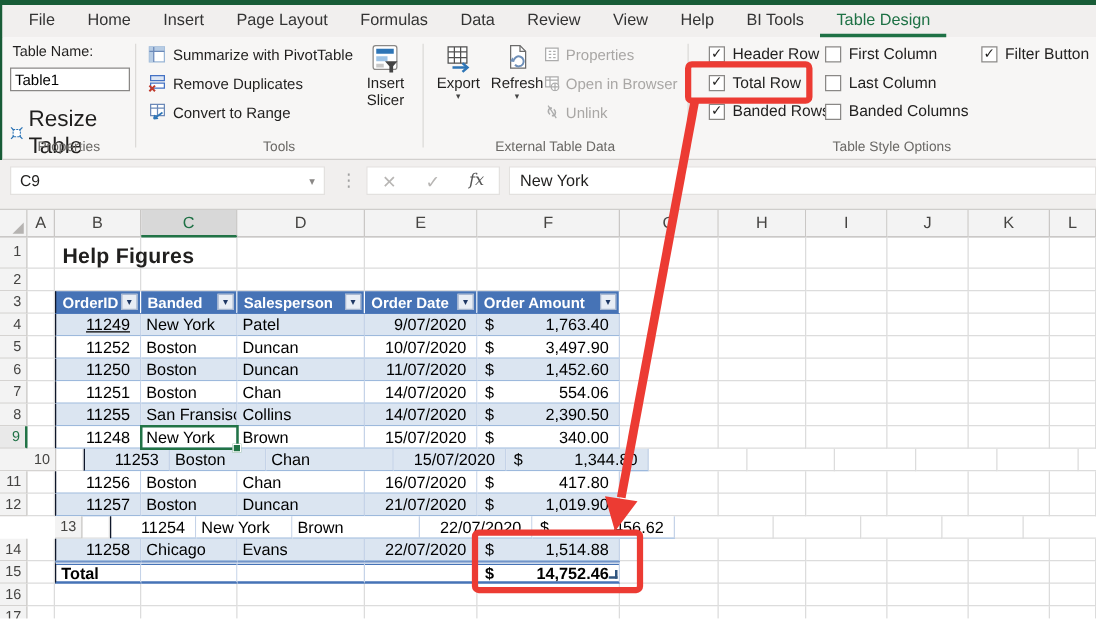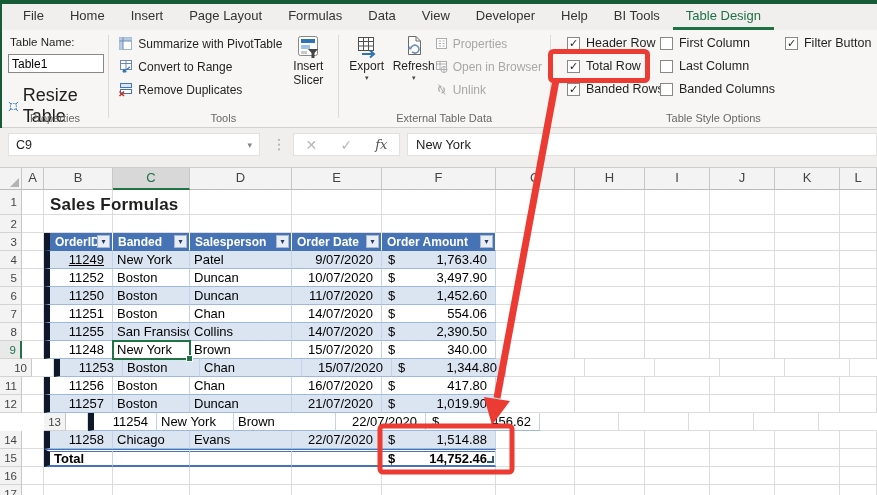--- a/index.html
+++ b/index.html
@@ -74,21 +74,21 @@
       padding-right:4px;display:flex;align-items:center;justify-content:flex-end;}
   .rh.sel{color:#1E7145;border-right:2px solid #217346;background:#E9E9E9;}
   .cell{box-sizing:border-box;flex:none;border-right:1px solid #DCDCDC;border-bottom:1px solid #DCDCDC;
         font-size:13px;color:#000;white-space:nowrap;overflow:hidden;display:flex;align-items:center;}
   .thead{background:#4673B6;border-right:1px solid #FFFFFF;border-bottom:1px solid #4673B6;
          color:#fff;font-weight:bold;font-size:12px;position:relative;padding-left:5px;}
   .fbtn{position:absolute;top:2px;right:2px;width:13px;height:13px;box-sizing:border-box;background:#E8EDF5;
         border:1px solid #A9B8D1;color:#1F3864;font-size:8px;line-height:11px;text-align:center;font-weight:normal;}
   .tcell{border-right:1px solid #C5D3E8;border-bottom:1px solid #9DB9DC;background:#fff;}
   .tcell.banded{background:#DBE5F1;}
-  .tfirst{border-left:6px solid #0f172a;}
+  .tfirst{border-left:1px solid #0f172a;}
   .num{justify-content:flex-end;padding-right:8px;}
   .txt{padding-left:4px;}
   .money{justify-content:space-between;padding:0 8px 0 6px;}
   .total{border-top:3px double #4673B6;border-bottom:2px solid #4673B6;position:relative;}
   .bold{font-weight:bold;}
   .tbl-handle{position:absolute;right:1px;bottom:2px;width:5px;height:5px;
               border-right:2px solid #30557F;border-bottom:2px solid #30557F;}
   .title-ov{position:absolute;left:50px;top:24px;height:25px;display:flex;align-items:center;
             font-size:17px;font-weight:bold;letter-spacing:.2px;z-index:4;}
   .sel-box{position:absolute;left:112px;top:172px;width:79px;height:20px;border:2px solid #217346;
@@ -104,22 +104,22 @@
   <div class="top-strip"></div>
   <div class="left-strip"></div>
 
   <nav class="tab-row">
     <span class="tab">File</span>
     <span class="tab">Home</span>
     <span class="tab">Insert</span>
     <span class="tab">Page Layout</span>
     <span class="tab">Formulas</span>
     <span class="tab">Data</span>
+    <span class="tab">Review</span>
     <span class="tab">View</span>
-    <span class="tab">Developer</span>
     <span class="tab">Help</span>
     <span class="tab">BI Tools</span>
     <span class="tab active">Table Design</span>
   </nav>
 
   <div class="ribbon">
     <section class="rgroup g-props">
       <div class="tn-label">Table Name:</div>
       <input class="tn-input" value="Table1" style="">
       <div class="resize-row">
@@ -139,33 +139,33 @@
           <svg width="15" height="15" viewBox="0 0 15 15">
             <rect x="1.5" y="1.5" width="12" height="12" fill="#fff" stroke="#9AB6D6"></rect>
             <rect x="1.5" y="1.5" width="12" height="3.5" fill="#B7CCE4"></rect>
             <rect x="1.5" y="5" width="3.5" height="8.5" fill="#B7CCE4"></rect>
             <path d="M1.5 5 H13.5 M5 1.5 V13.5" stroke="#6B89B8"></path>
           </svg>
           <span>Summarize with PivotTable</span>
         </div>
         <div class="sbtn">
           <svg width="15" height="15" viewBox="0 0 15 15">
+            <rect x="2.5" y="1.5" width="11" height="4" fill="#DCE6F4" stroke="#4472C4"></rect>
+            <rect x="2.5" y="7.5" width="11" height="4" fill="#fff" stroke="#4472C4"></rect>
+            <path d="M1.5 9.5 L6 14 M6 9.5 L1.5 14" stroke="#C0392B" stroke-width="1.6"></path>
+          </svg>
+          <span>Remove Duplicates</span>
+        </div>
+        <div class="sbtn">
+          <svg width="15" height="15" viewBox="0 0 15 15">
             <rect x="2.5" y="1.5" width="11" height="9" fill="#fff" stroke="#6B89B8"></rect>
             <path d="M2.5 4.5 H13.5 M8 1.5 V10.5" stroke="#6B89B8"></path>
             <path d="M12 8 L5 13 M5 13 L8.5 12.6 M5 13 L6 10" stroke="#2E75B6" stroke-width="1.3" fill="none"></path>
           </svg>
           <span>Convert to Range</span>
-        </div>
-        <div class="sbtn">
-          <svg width="15" height="15" viewBox="0 0 15 15">
-            <rect x="2.5" y="1.5" width="11" height="4" fill="#DCE6F4" stroke="#4472C4"></rect>
-            <rect x="2.5" y="7.5" width="11" height="4" fill="#fff" stroke="#4472C4"></rect>
-            <path d="M1.5 9.5 L6 14 M6 9.5 L1.5 14" stroke="#C0392B" stroke-width="1.6"></path>
-          </svg>
-          <span>Remove Duplicates</span>
         </div>
       </div>
       <div class="bigbtn slicer-btn">
         <svg width="24" height="24" viewBox="0 0 24 24">
           <rect x="2.5" y="1.5" width="19" height="19" rx="2" fill="#fff" stroke="#8A8886"></rect>
           <rect x="5" y="4" width="14" height="4" fill="#2E75B6"></rect>
           <rect x="5" y="10" width="9" height="4" fill="#9DC3E6"></rect>
           <rect x="5" y="16" width="6" height="3" fill="#C8C8C8"></rect>
           <polygon points="12,14 22,14 18.5,18 18.5,23 15.5,23 15.5,18" fill="#444"></polygon>
         </svg>
@@ -464,21 +464,21 @@
             <span>340.00</span>
           </div>
           <div class="cell" style="width: 79px;"></div>
           <div class="cell" style="width: 70px;"></div>
           <div class="cell" style="width: 65px;"></div>
           <div class="cell" style="width: 65px;"></div>
           <div class="cell" style="width: 65px;"></div>
           <div class="cell" style="width: 37px;"></div>
         </div>
         <div class="g-row" style="height: 18px;">
-          <div class="rh" style="width: 32px;">10</div>
+          <div class="rh" style="width: 45px;">10</div>
           <div class="cell" style="width: 22px;"></div>
           <div class="cell tcell tfirst banded num" style="width: 69px;">11253</div>
           <div class="cell tcell banded txt" style="width: 77px;">Boston</div>
           <div class="cell tcell banded txt" style="width: 102px;">Chan</div>
           <div class="cell tcell banded num" style="width: 90px;">15/07/2020</div>
           <div class="cell tcell banded money" style="width: 114px;">
             <span>$</span>
             <span>1,344.80</span>
           </div>
           <div class="cell" style="width: 79px;"></div>
@@ -603,21 +603,21 @@
           <div class="cell" style="width: 90px;"></div>
           <div class="cell" style="width: 114px;"></div>
           <div class="cell" style="width: 79px;"></div>
           <div class="cell" style="width: 70px;"></div>
           <div class="cell" style="width: 65px;"></div>
           <div class="cell" style="width: 65px;"></div>
           <div class="cell" style="width: 65px;"></div>
           <div class="cell" style="width: 37px;"></div>
         </div>
       </div>
-    <div class="title-ov">Sales Formulas</div>
+    <div class="title-ov">Help Figures</div>
     <div class="sel-box">
       <span class="fill-handle"></span>
     </div>
   </div>
 
   <svg class="annot" width="877" height="495" viewBox="0 0 877 495">
     <rect x="550.5" y="51.5" width="97" height="29" rx="3" fill="none" stroke-width="5" stroke="#EC3B33"></rect>
     <rect x="380" y="426" width="132" height="46" rx="3" fill="none" stroke-width="5" stroke="#EC3B33"></rect>
     <line x1="556" y1="80" x2="497" y2="398" stroke-width="7" stroke="#EC3B33"></line>
     <polygon points="492,425 484,397 510,401" fill="#EC3B33"></polygon>

